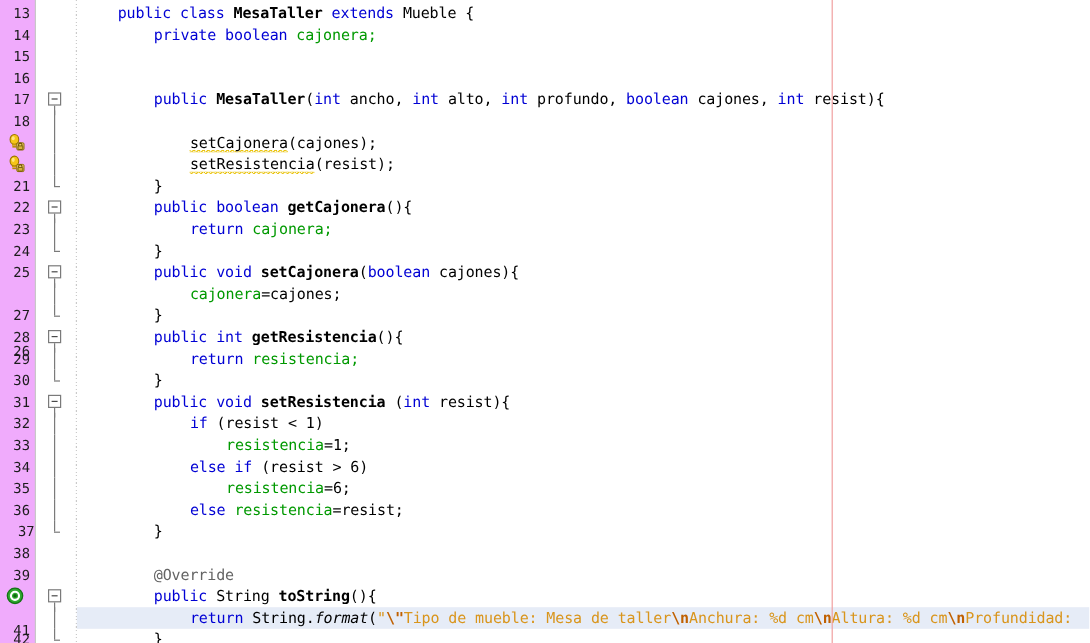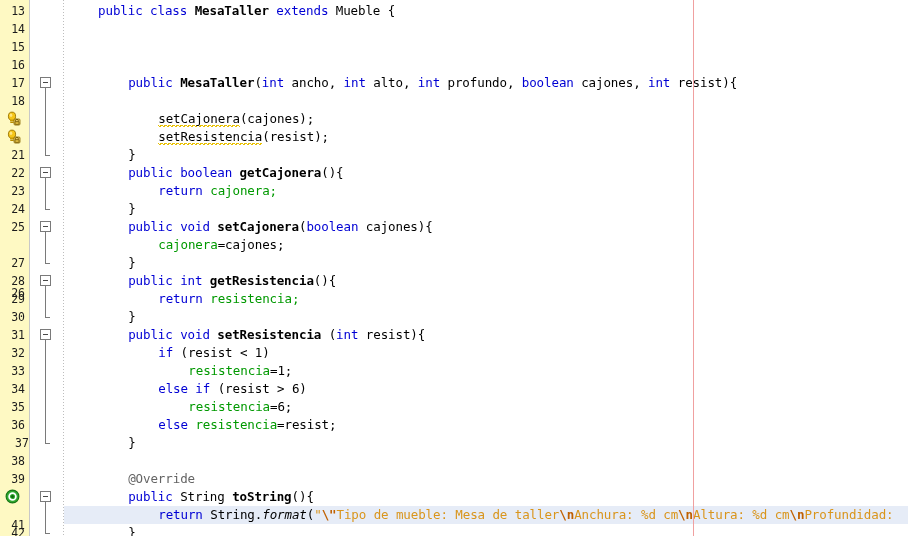--- a/index.html
+++ b/index.html
@@ -16,21 +16,21 @@
     height: 536px;
     background: #ffffff;
     overflow: hidden;
   }
 
   
   .gutter-numbers {
     position: absolute;
     left: 0; top: 0;
     width: 30px; height: 536px;
-    background: #fef9c3;
+    background: #f0abfc;
     border-right: 1px solid #c8c8c8;
     z-index: 3;
   }
   .gutter-fold {
     position: absolute;
     left: 31px; top: 0;
     width: 32px; height: 536px;
     background: #ffffff;
     z-index: 3;
   }
@@ -237,20 +237,21 @@
       <div class="fold-box" style="top: 491px;"></div>
       <div class="fold-rail" style="top: 502px; height: 8px;"></div>
       <div class="fold-rail" style="top: 506px; height: 18px;"></div>
       <div class="fold-rail" style="top: 524px; height: 9px;"></div>
       <div class="fold-rail-foot" style="top: 533px;"></div>
     </div>
   <div class="indent-sep"></div>
 
   <div class="code-layer">
       <div class="code-line" style="top: 2px; left: 98.08px;"><span class="kw">public </span><span class="kw">class </span><span class="typ">MesaTaller</span><span class="pln"> </span><span class="kw">extends </span><span class="pln">Mueble {</span></div>
+      <div class="code-line" style="top: 20px; left: 128.16px;"><span class="kw">private </span><span class="kw">boolean </span><span class="fld">cajonera;</span></div>
       <div class="code-line" style="top: 74px; left: 128.16px;"><span class="kw">public </span><span class="mth">MesaTaller</span><span class="pln">(</span><span class="kw">int </span><span class="pln">ancho, </span><span class="kw">int </span><span class="pln">alto, </span><span class="kw">int </span><span class="pln">profundo, </span><span class="kw">boolean </span><span class="pln">cajones, </span><span class="kw">int </span><span class="pln">resist){</span></div>
       <div class="code-line" style="top: 110px; left: 158.24px;"><span class="pln sq">setCajonera</span><span class="pln">(cajones);</span></div>
       <div class="code-line" style="top: 128px; left: 158.24px;"><span class="pln sq">setResistencia</span><span class="pln">(resist);</span></div>
       <div class="code-line" style="top: 146px; left: 128.16px;"><span class="pln">}</span></div>
       <div class="code-line" style="top: 164px; left: 128.16px;"><span class="kw">public </span><span class="kw">boolean </span><span class="mth">getCajonera</span><span class="pln">(){</span></div>
       <div class="code-line" style="top: 182px; left: 158.24px;"><span class="kw">return </span><span class="fld">cajonera;</span></div>
       <div class="code-line" style="top: 200px; left: 128.16px;"><span class="pln">}</span></div>
       <div class="code-line" style="top: 218px; left: 128.16px;"><span class="kw">public </span><span class="kw">void </span><span class="mth">setCajonera</span><span class="pln">(</span><span class="kw">boolean </span><span class="pln">cajones){</span></div>
       <div class="code-line" style="top: 236px; left: 158.24px;"><span class="fld">cajonera</span><span class="pln">=cajones;</span></div>
       <div class="code-line" style="top: 254px; left: 128.16px;"><span class="pln">}</span></div>

